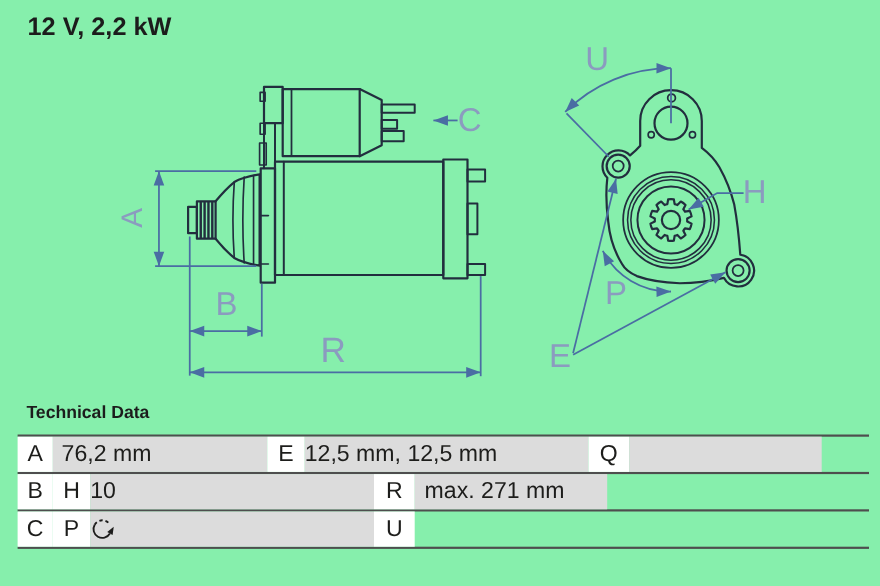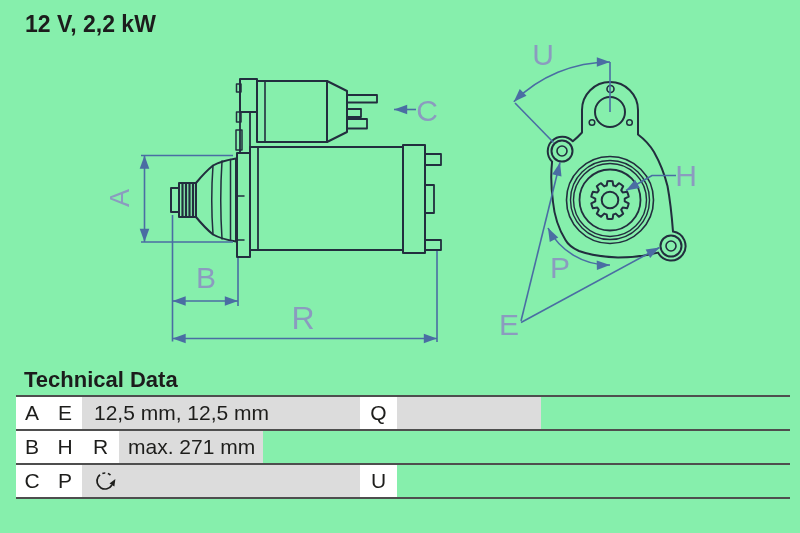--- a/index.html
+++ b/index.html
@@ -1,29 +1,29 @@
 <!DOCTYPE html>
 <html><head>
 <meta charset="utf-8">
 <style>
   html,body{margin:0;padding:0;background:#fff;}
   #canvas{position:relative;width:800px;height:533px;background:#86efac;overflow:hidden;
           font-family:"Liberation Sans",sans-serif;}
   #main-title{position:absolute;left:25px;top:11px;font-size:23px;font-weight:bold;color:#1c1c1c;}
   #drawing{position:absolute;left:0;top:0;}
-  #table-title{position:absolute;left:24px;top:367px;font-size:22px;font-weight:bold;color:#1c1c1c;}
+  #table-title{position:absolute;left:24px;top:367px;font-size:16px;font-weight:bold;color:#1c1c1c;}
   #tech-table{position:absolute;left:16px;top:395px;width:774px;}
   .trow{display:flex;height:32px;border-top:2px solid #4e4e4e;}
   .trow:last-child{border-bottom:2px solid #4e4e4e;}
   .tkey{display:flex;align-items:center;justify-content:center;background:#fff;
         font-size:21px;color:#1d1d1b;}
   .tval{display:flex;align-items:center;background:#dcdcdc;font-size:21px;color:#1d1d1b;}
   .k1{width:32px;} .v1{width:195px;padding-left:8px;box-sizing:border-box;}
-  .k2{width:34px;} .v2{width:278px;padding-left:12px;box-sizing:border-box;}
-  .k3{width:37px;} .v3{width:144px;padding-left:9px;box-sizing:border-box;}
+  .k2{width:34px;} .v2{width:258px;padding-left:0;box-sizing:border-box;}
+  .k3{width:37px;} .v3{width:175px;padding-left:9px;box-sizing:border-box;}
   .dimtext{font-family:"Liberation Sans",sans-serif;}
 </style>
 </head>
 <body>
 
 <div id="canvas">
   <div id="main-title">12 V, 2,2 kW</div>
 
   <svg id="drawing" width="800" height="533" viewBox="0 0 800 533">
     <defs>
@@ -119,28 +119,30 @@
       <text x="560" y="267" dominant-baseline="central">P</text>
       <text x="509" y="324" dominant-baseline="central">E</text>
     </g>
   </svg>
 
   <div id="table-title">Technical Data</div>
 
   <div id="tech-table">
     <div class="trow">
       <div class="tkey k1">A</div>
+      <div class="tval v1">76,2 mm</div>
       <div class="tkey k2">E</div>
       <div class="tval v2">12,5 mm, 12,5 mm</div>
       <div class="tkey k3">Q</div>
       <div class="tval v3"></div>
     </div>
     <div class="trow">
       <div class="tkey k1">B</div>
       <div class="tkey k2">H</div>
+      <div class="tval v2">10</div>
       <div class="tkey k3">R</div>
       <div class="tval v3">max. 271 mm</div>
     </div>
     <div class="trow">
       <div class="tkey k1">C</div>
       <div class="tkey k2">P</div>
       <div class="tval v2">
         <svg width="24" height="24" viewBox="0 0 24 24">
           <path d="M4.07,8 A8,8 0 0 1 17.93,8" fill="none" stroke="#1d1d1b" stroke-width="1.7" stroke-dasharray="3,2.6"></path>
           <path d="M4.07,8 A8,8 0 0 0 17.93,16" fill="none" stroke="#1d1d1b" stroke-width="1.7"></path>

